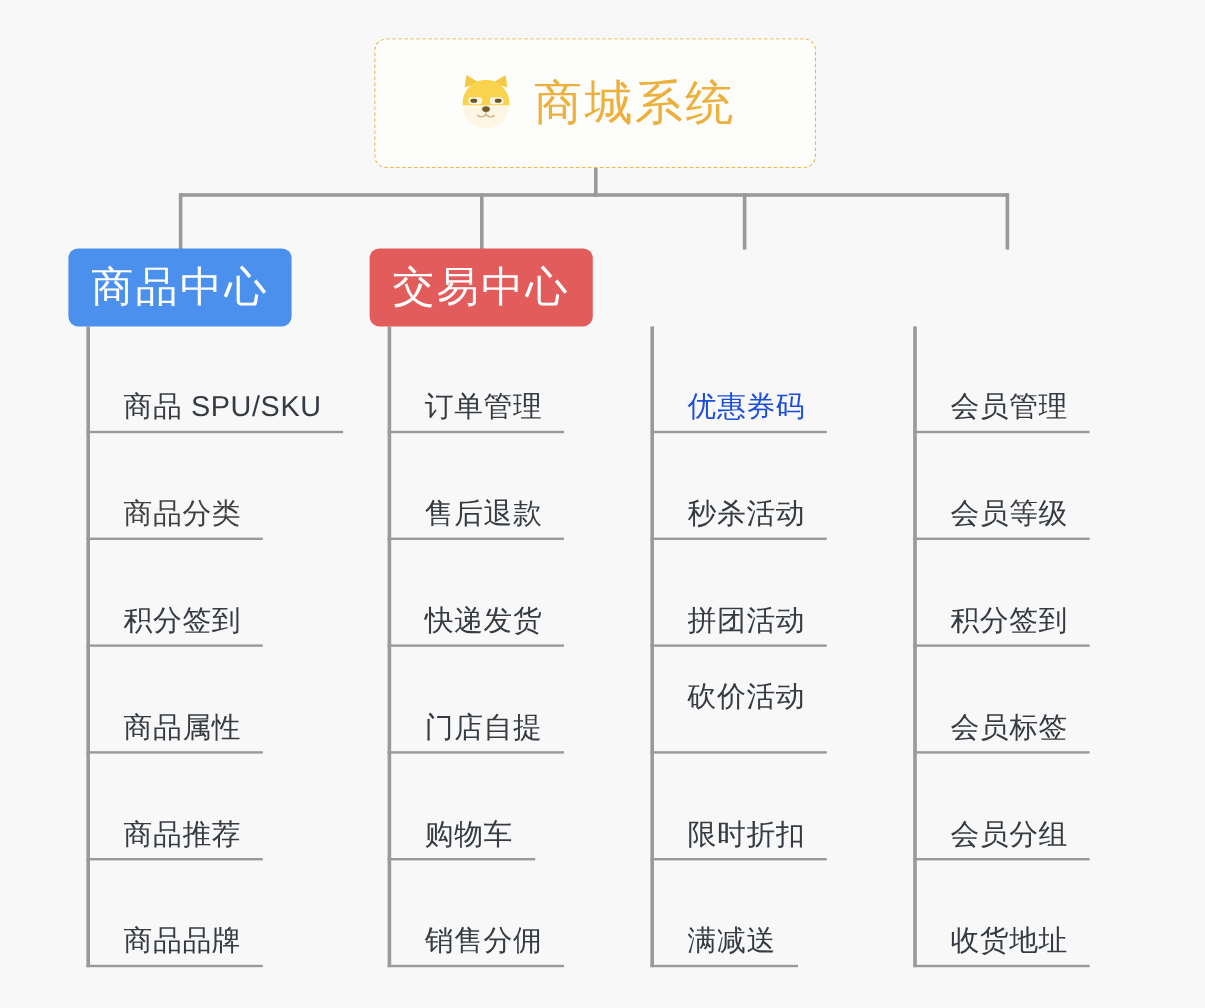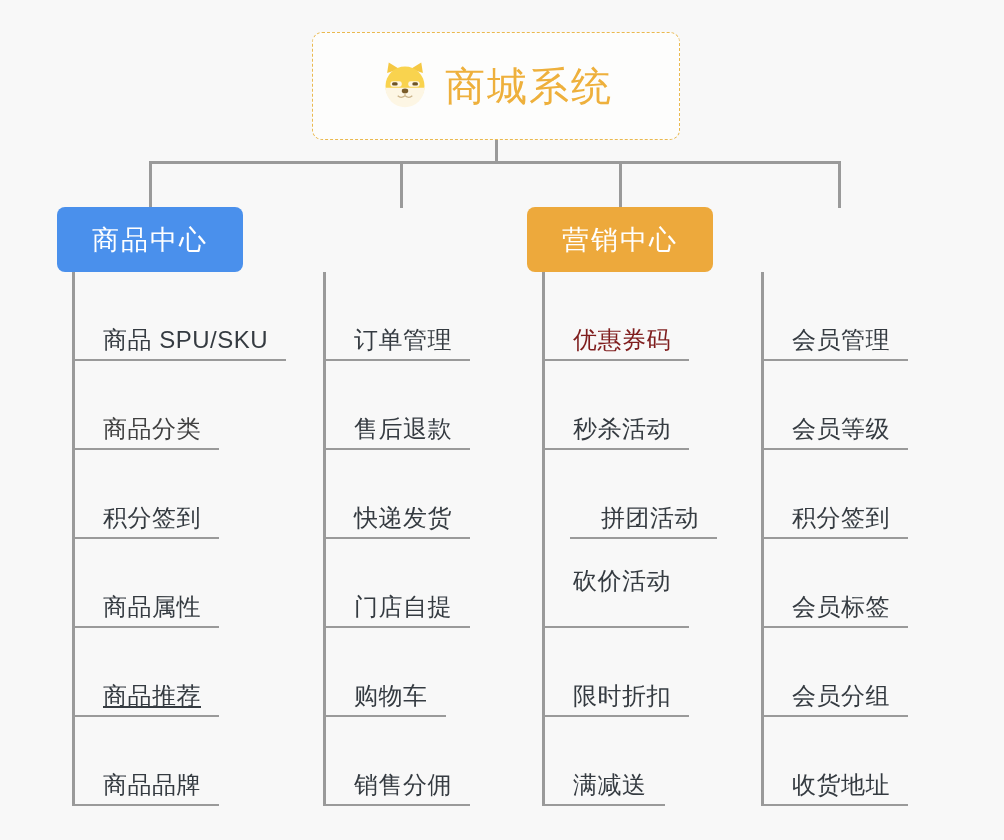--- a/index.html
+++ b/index.html
@@ -62,21 +62,21 @@
   
   .cat-box {
     position: absolute;
     height: 65px;
     box-sizing: border-box;
     border-radius: 8px;
     display: flex;
     align-items: center;
     justify-content: center;
     color: #ffffff;
-    font-size: 27px;
+    font-size: 35px;
     letter-spacing: 2px;
     white-space: nowrap;
   }
 
   
   .branch {
     position: absolute;
     top: 272px;
   }
   .trunk {
@@ -144,40 +144,40 @@
   <div class="line h-line" style="left: 150px; top: 161px; width: 690px; background: rgb(154, 154, 154);"></div>
 
   <div class="line v-line" style="left: 149px; top: 161px; height: 47px; background: rgb(154, 154, 154);"></div>
   <div class="line v-line" style="left: 400px; top: 161px; height: 47px; background: rgb(154, 154, 154);"></div>
   <div class="line v-line" style="left: 619px; top: 161px; height: 47px; background: rgb(154, 154, 154);"></div>
   <div class="line v-line" style="left: 838px; top: 161px; height: 47px; background: rgb(154, 154, 154);"></div>
 
   <div class="cat-box" style="left: 57px; top: 207px; width: 186px; background: rgb(74, 144, 236);">
     <span>商品中心</span>
   </div>
-  <div class="cat-box" style="left: 527px; top: 207px; width: 186px; background: rgb(237, 169, 60);">
-    <span>营销中心</span>
+  <div class="cat-box" style="left: 308px; top: 207px; width: 186px; background: rgb(226, 92, 92);">
+    <span>交易中心</span>
   </div>
 
   <div class="branch" style="left:72px;">
     <div class="trunk" style="height: 534px; background: rgb(154, 154, 154);"></div>
     <div class="leaf" style="top: 0px; border-bottom-color: rgb(154, 154, 154);">
       <span class="leaf-label" style="color: rgb(53, 59, 65);">商品 SPU/SKU</span>
     </div>
     <div class="leaf" style="top: 89px; border-bottom-color: rgb(154, 154, 154);">
       <span class="leaf-label" style="color: #404040;">商品分类</span>
     </div>
     <div class="leaf" style="top: 178px; border-bottom-color: rgb(154, 154, 154);">
       <span class="leaf-label" style="color: rgb(53, 59, 65);">积分签到</span>
     </div>
     <div class="leaf" style="top: 267px; border-bottom-color: rgb(154, 154, 154);">
       <span class="leaf-label" style="color: rgb(53, 59, 65); font-family: Liberation Serif, serif;">商品属性</span>
     </div>
     <div class="leaf" style="top: 356px; border-bottom-color: rgb(154, 154, 154);">
-      <span class="leaf-label" style="color: rgb(53, 59, 65); text-decoration: underline;">商品推荐</span>
+      <span class="leaf-label" style="color: rgb(53, 59, 65);">商品推荐</span>
     </div>
     <div class="leaf" style="top: 445px; border-bottom-color: rgb(154, 154, 154);">
       <span class="leaf-label" style="color: rgb(53, 59, 65);">商品品牌</span>
     </div>
   </div>
 
   <div class="branch" style="left:323px;">
     <div class="trunk" style="height: 534px; background: rgb(154, 154, 154);"></div>
     <div class="leaf" style="top: 0px; border-bottom-color: rgb(154, 154, 154);">
       <span class="leaf-label" style="color: rgb(53, 59, 65);">订单管理</span>
@@ -195,26 +195,26 @@
       <span class="leaf-label" style="color: rgb(53, 59, 65);">购物车</span>
     </div>
     <div class="leaf" style="top: 445px; border-bottom-color: rgb(154, 154, 154);">
       <span class="leaf-label" style="color: rgb(53, 59, 65);">销售分佣</span>
     </div>
   </div>
 
   <div class="branch" style="left:542px;">
     <div class="trunk" style="height: 534px; background: rgb(154, 154, 154);"></div>
     <div class="leaf" style="top: 0px; border-bottom-color: rgb(154, 154, 154);">
-      <span class="leaf-label" style="color: #7f1d1d;">优惠券码</span>
+      <span class="leaf-label" style="color: #1d4ed8;">优惠券码</span>
     </div>
     <div class="leaf" style="top: 89px; border-bottom-color: rgb(154, 154, 154);">
       <span class="leaf-label" style="color: rgb(53, 59, 65);">秒杀活动</span>
     </div>
-    <div class="leaf" style="top: 178px; border-bottom-color: rgb(154, 154, 154); margin-left: 28px;">
+    <div class="leaf" style="top: 178px; border-bottom-color: rgb(154, 154, 154);">
       <span class="leaf-label" style="color: rgb(53, 59, 65);">拼团活动</span>
     </div>
     <div class="leaf" style="top: 267px; border-bottom-color: rgb(154, 154, 154); align-items: center;">
       <span class="leaf-label" style="color: rgb(53, 59, 65);">砍价活动</span>
     </div>
     <div class="leaf" style="top: 356px; border-bottom-color: rgb(154, 154, 154);">
       <span class="leaf-label" style="color: rgb(53, 59, 65);">限时折扣</span>
     </div>
     <div class="leaf" style="top: 445px; border-bottom-color: rgb(154, 154, 154);">
       <span class="leaf-label" style="color: rgb(53, 59, 65);">满减送</span>

